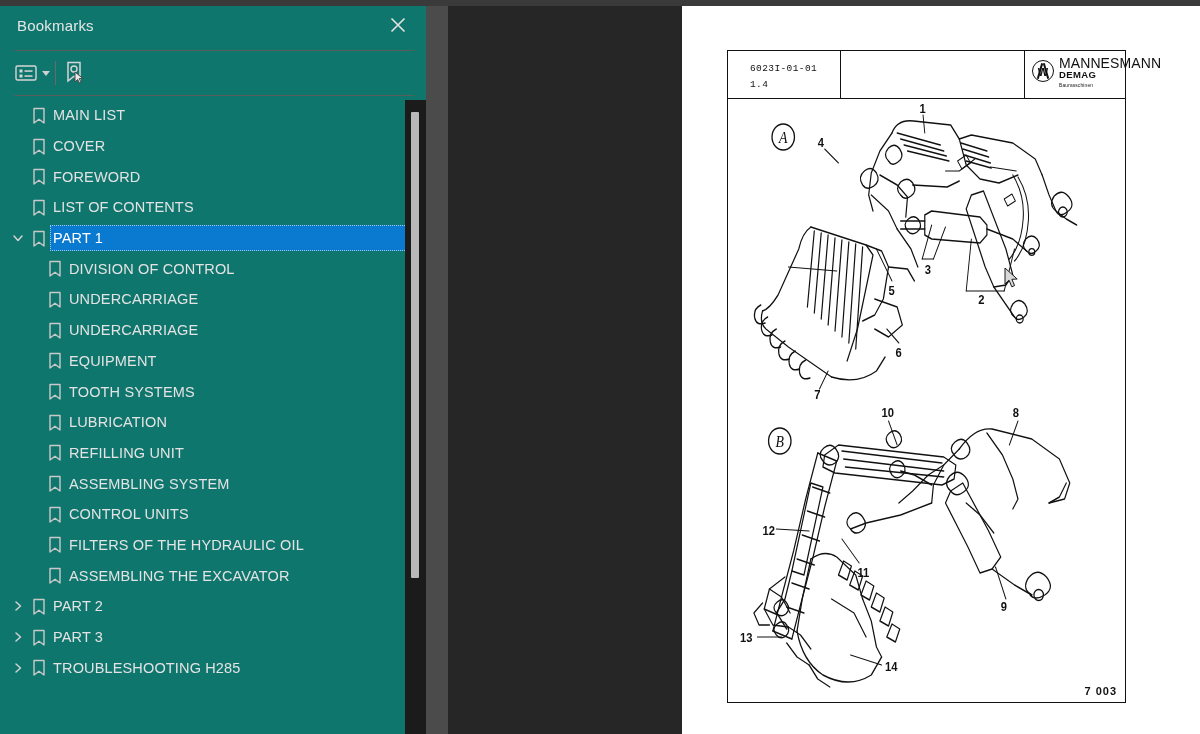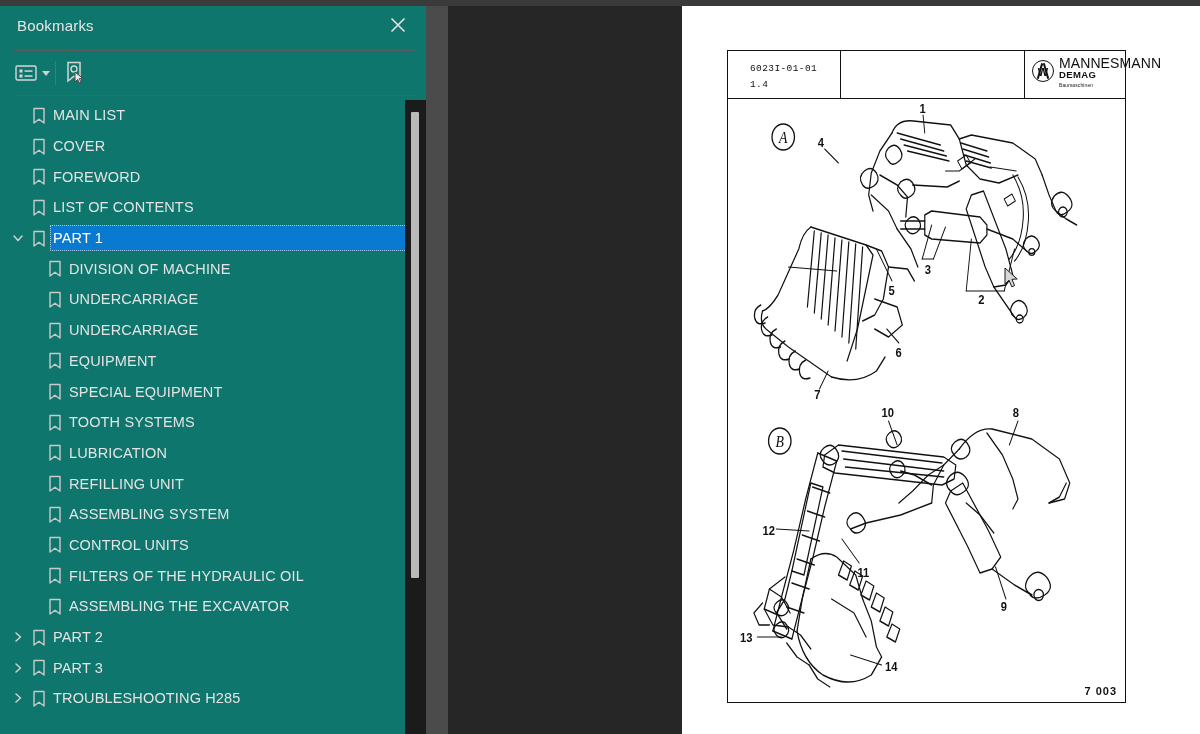--- a/index.html
+++ b/index.html
@@ -279,45 +279,39 @@
           </span>
           <span class="bicon"><svg width="16" height="18" viewBox="0 0 16 18">
               <path d="M3 1.5 H13 V16 L8 12.2 L3 16 Z" fill="none" stroke="#c9c9c9" stroke-width="1.4" stroke-linejoin="round"></path>
             </svg></span>
           <span class="blabel">PART 1</span>
         </div>
         <div class="bm-row d1">
           <span class="bicon"><svg width="16" height="18" viewBox="0 0 16 18">
               <path d="M3 1.5 H13 V16 L8 12.2 L3 16 Z" fill="none" stroke="#c9c9c9" stroke-width="1.4" stroke-linejoin="round"></path>
             </svg></span>
-          <span class="blabel">DIVISION OF MACHINE</span>
+          <span class="blabel">DIVISION OF CONTROL</span>
         </div>
         <div class="bm-row d1">
           <span class="bicon"><svg width="16" height="18" viewBox="0 0 16 18">
               <path d="M3 1.5 H13 V16 L8 12.2 L3 16 Z" fill="none" stroke="#c9c9c9" stroke-width="1.4" stroke-linejoin="round"></path>
             </svg></span>
           <span class="blabel">UNDERCARRIAGE</span>
         </div>
         <div class="bm-row d1">
           <span class="bicon"><svg width="16" height="18" viewBox="0 0 16 18">
               <path d="M3 1.5 H13 V16 L8 12.2 L3 16 Z" fill="none" stroke="#c9c9c9" stroke-width="1.4" stroke-linejoin="round"></path>
             </svg></span>
           <span class="blabel">UNDERCARRIAGE</span>
         </div>
         <div class="bm-row d1">
           <span class="bicon"><svg width="16" height="18" viewBox="0 0 16 18">
               <path d="M3 1.5 H13 V16 L8 12.2 L3 16 Z" fill="none" stroke="#c9c9c9" stroke-width="1.4" stroke-linejoin="round"></path>
             </svg></span>
           <span class="blabel">EQUIPMENT</span>
-        </div>
-        <div class="bm-row d1">
-          <span class="bicon"><svg width="16" height="18" viewBox="0 0 16 18">
-              <path d="M3 1.5 H13 V16 L8 12.2 L3 16 Z" fill="none" stroke="#c9c9c9" stroke-width="1.4" stroke-linejoin="round"></path>
-            </svg></span>
-          <span class="blabel">SPECIAL EQUIPMENT</span>
         </div>
         <div class="bm-row d1">
           <span class="bicon"><svg width="16" height="18" viewBox="0 0 16 18">
               <path d="M3 1.5 H13 V16 L8 12.2 L3 16 Z" fill="none" stroke="#c9c9c9" stroke-width="1.4" stroke-linejoin="round"></path>
             </svg></span>
           <span class="blabel">TOOTH SYSTEMS</span>
         </div>
         <div class="bm-row d1">
           <span class="bicon"><svg width="16" height="18" viewBox="0 0 16 18">
               <path d="M3 1.5 H13 V16 L8 12.2 L3 16 Z" fill="none" stroke="#c9c9c9" stroke-width="1.4" stroke-linejoin="round"></path>

